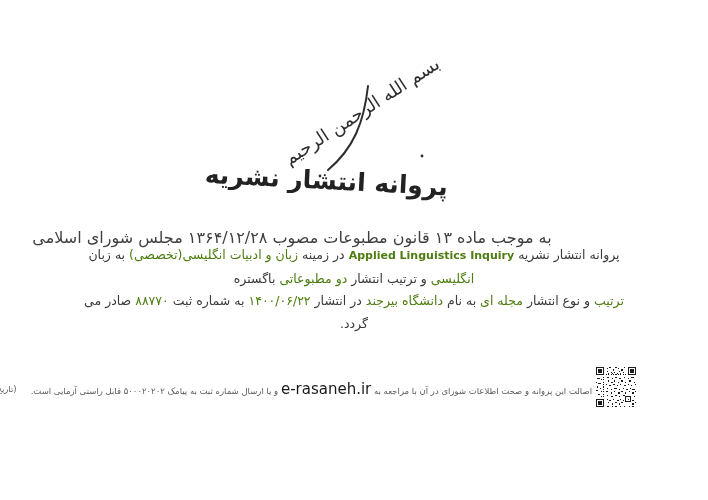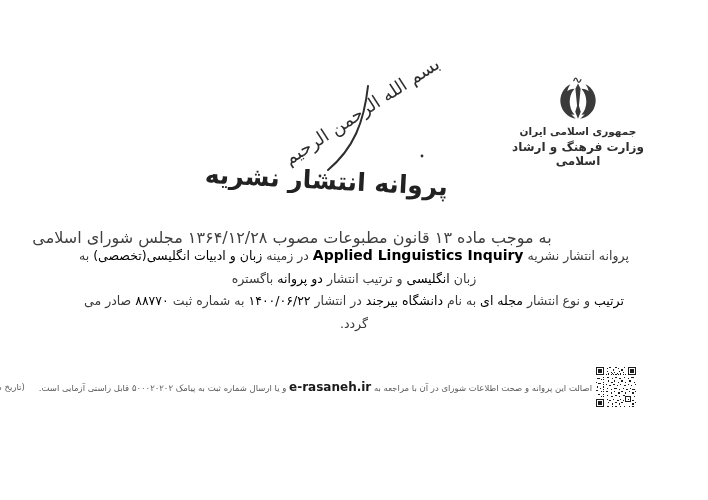--- a/index.html
+++ b/index.html
@@ -22,65 +22,53 @@
   .gov-country{font-size:10.5px;font-weight:bold;margin-top:1px;direction:rtl;}
   .gov-ministry{font-size:12px;font-weight:bold;margin-top:3px;direction:rtl;}
 
   
   .law-line{position:absolute;top:228px;left:0;width:584px;text-align:center;
         font-size:16px;color:#3f3f3f;direction:rtl;}
 
   
   .body-text{position:absolute;top:244px;left:74px;width:560px;text-align:center;
         direction:rtl;font-size:12.5px;line-height:22.5px;color:#3a3a3a;}
-  .hl{color:#000000;}
-  .latin{font-weight:bold;font-size:14px;}
+  .hl{color:#4d7c0f;}
+  .latin{font-weight:bold;font-size:11px;}
 
   
   .footer{position:absolute;left:84px;right:116px;top:380px;display:flex;direction:rtl;
         justify-content:space-between;align-items:center;font-size:8.5px;color:#5a5a5a;}
-  .footer .site{font-weight:bold;color:#1a1a1a;font-size:12px;direction:ltr;unicode-bidi:embed;}
+  .footer .site{font-weight:normal;color:#1a1a1a;font-size:15px;direction:ltr;unicode-bidi:embed;}
   .footer .note{margin-right:14px;white-space:nowrap;}
   .verify{white-space:nowrap;}
   .qr{position:absolute;right:72px;top:367px;width:40px;height:40px;}
 </style>
 </head>
 <body>
 
 <div class="page">
 
   <div class="bismillah-wrap">
     <svg class="bismillah-tail" width="180" height="130" viewBox="0 0 180 130" aria-hidden="true">
       <path d="M96,34 C92,70 82,96 56,118" stroke="#2d2d2d" stroke-width="2" fill="none" stroke-linecap="round"></path>
       <circle cx="48" cy="124" r="1.4" fill="#2d2d2d"></circle>
       <circle cx="150" cy="104" r="1.4" fill="#2d2d2d"></circle>
     </svg>
     <div class="bismillah-text">بسم الله الرحمن الرحیم</div>
   </div>
 
   <div class="doc-title">پروانه انتشار نشریه</div>
 
-  <div class="gov-header">
-    <svg class="gov-emblem" width="46" height="52" viewBox="0 0 60 62" aria-hidden="true">
-      <path d="M24.5,8.5 c1.5,-4.5 3.5,-4.5 4.6,-0.6 c1,3.6 3,3.6 4.6,-0.8" stroke="#3a3a3a" stroke-width="1.7" fill="none" stroke-linecap="round"></path>
-      <path d="M30,12 L33.4,19 L31.2,41 L33.6,49 L30,58 L26.4,49 L28.8,41 L26.6,19 Z" fill="#3a3a3a"></path>
-      <path d="M25.5,19 A17,17 0 0 0 25.5,53 A26,26 0 0 1 25.5,19 Z" fill="#3a3a3a"></path>
-      <path d="M34.5,19 A17,17 0 0 1 34.5,53 A26,26 0 0 0 34.5,19 Z" fill="#3a3a3a"></path>
-      <path d="M20,13 A24,24 0 0 0 27,58 A34,34 0 0 1 20,13 Z" fill="#3a3a3a"></path>
-      <path d="M40,13 A24,24 0 0 1 33,58 A34,34 0 0 0 40,13 Z" fill="#3a3a3a"></path>
-    </svg>
-    <div class="gov-country">جمهوری اسلامی ایران</div>
-    <div class="gov-ministry">وزارت فرهنگ و ارشاد اسلامی</div>
-  </div>
 
   <div class="law-line">به موجب ماده ۱۳ قانون مطبوعات مصوب ۱۳۶۴/۱۲/۲۸ مجلس شورای اسلامی</div>
 
   <div class="body-text">
     <div>
-      <span>پروانه انتشار نشریه </span><span class="hl latin">Applied Linguistics Inquiry</span><span> در زمینه </span><span class="hl">زبان و ادبیات انگلیسی(تخصصی)</span><span> به زبان </span><span class="hl">انگلیسی</span><span> و ترتیب انتشار </span><span class="hl">دو پروانه</span><span> باگستره</span>
+      <span>پروانه انتشار نشریه </span><span class="hl latin">Applied Linguistics Inquiry</span><span> در زمینه </span><span class="hl">زبان و ادبیات انگلیسی(تخصصی)</span><span> به زبان </span><span class="hl">انگلیسی</span><span> و ترتیب انتشار </span><span class="hl">دو مطبوعاتی</span><span> باگستره</span>
     </div>
     <div>
       <span class="hl">ترتیب</span><span> و نوع انتشار </span><span class="hl">مجله ای</span><span> به نام </span><span class="hl">دانشگاه بیرجند</span><span> در انتشار </span><span class="hl">۱۴۰۰/۰۶/۲۲</span><span> به شماره ثبت </span><span class="hl">۸۸۷۷۰</span><span> صادر می گردد.</span>
     </div>
   </div>
 
   <div class="footer">
     <span class="verify">
       <span>اصالت این پروانه و صحت اطلاعات شورای در آن با مراجعه به </span><span class="site">e-rasaneh.ir</span><span> و یا ارسال شماره ثبت به پیامک ۵۰۰۰۲۰۲۰۲ قابل راستی آزمایی است.</span>
     </span>

